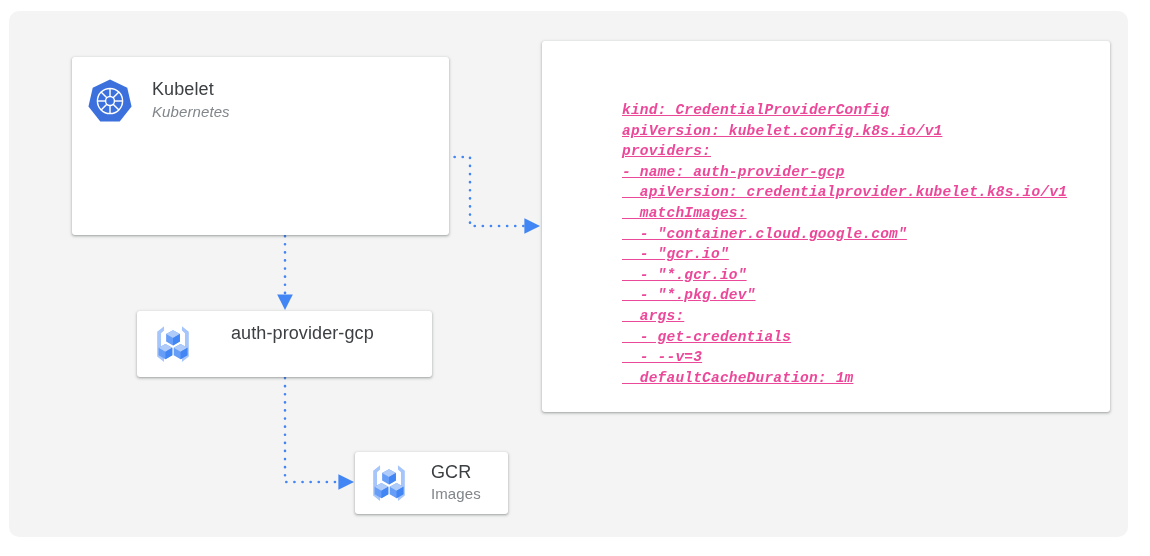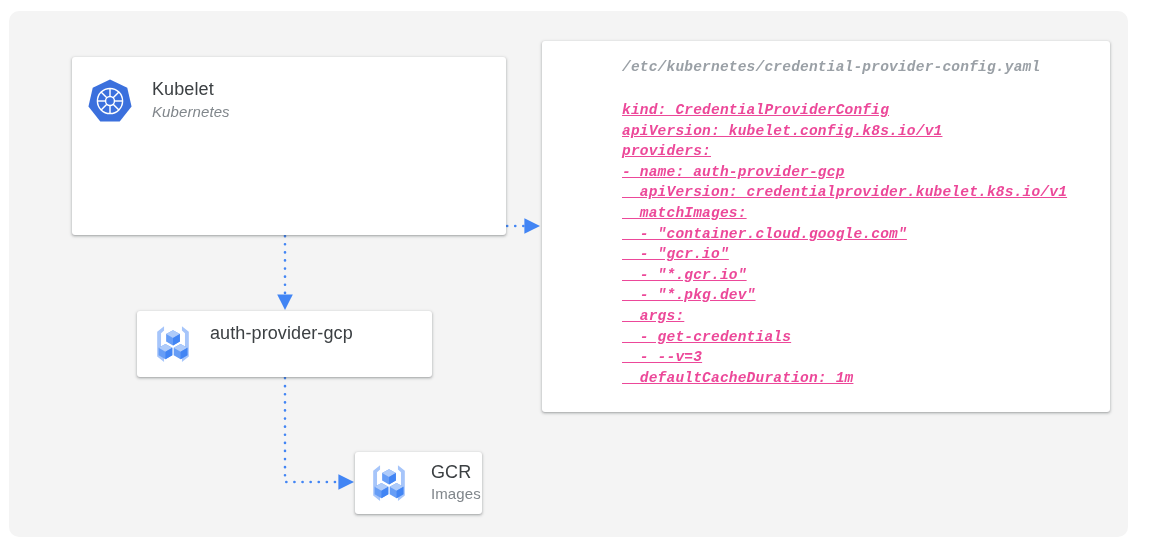--- a/index.html
+++ b/index.html
@@ -34,21 +34,21 @@
     position: absolute;
     background: #ffffff;
     border-radius: 3px;
     box-shadow: 0 1px 2px rgba(60,64,67,0.30), 0 1px 3px 1px rgba(60,64,67,0.15);
     box-sizing: border-box;
   }
   
   #kubelet-card {
     left: 72px;
     top: 57px;
-    width: 434px;
+    width: 377px;
     height: 178px;
   }
   #k8s-logo {
     position: absolute;
     left: 15px;
     top: 21px;
     width: 46px;
     height: 46px;
   }
   .card-title {
@@ -120,28 +120,28 @@
     width: 295px;
     height: 66px;
   }
   #auth-icon {
     position: absolute;
     left: 14px;
     top: 11px;
     width: 44px;
     height: 44px;
   }
-  #auth-title { left: 73px; top: 11px; text-align: right; }
+  #auth-title { left: 94px; top: 11px; text-align: right; }
   #auth-sub   { left: 78px; top: 35px; }
 
   
   #gcr-card {
     left: 355px;
     top: 452px;
-    width: 127px;
+    width: 153px;
     height: 62px;
   }
   #gcr-icon {
     position: absolute;
     left: 12px;
     top: 9px;
     width: 44px;
     height: 44px;
   }
   #gcr-title { left: 76px; top: 9px; }
@@ -192,21 +192,20 @@
         <line x1="36.4" y1="36.4" x2="44.4" y2="44.4"></line>
         <line x1="44.4" y1="19.6" x2="36.4" y2="27.6"></line>
         <line x1="27.6" y1="36.4" x2="19.6" y2="44.4"></line>
       </g>
     </svg>
     <div class="card-title" id="kubelet-title">Kubelet</div>
     <div class="card-sub" id="kubelet-sub">Kubernetes</div>
   </div>
 
   <div class="card" id="yaml-card">
-    <div id="yaml-path">/etc/kubernetes/credential-provider-config.yaml</div>
     <div id="yaml-body">kind: CredentialProviderConfig
 apiVersion: kubelet.config.k8s.io/v1
 providers:
 - name: auth-provider-gcp
   apiVersion: credentialprovider.kubelet.k8s.io/v1
   matchImages:
   - "container.cloud.google.com"
   - "gcr.io"
   - "*.gcr.io"
   - "*.pkg.dev"

